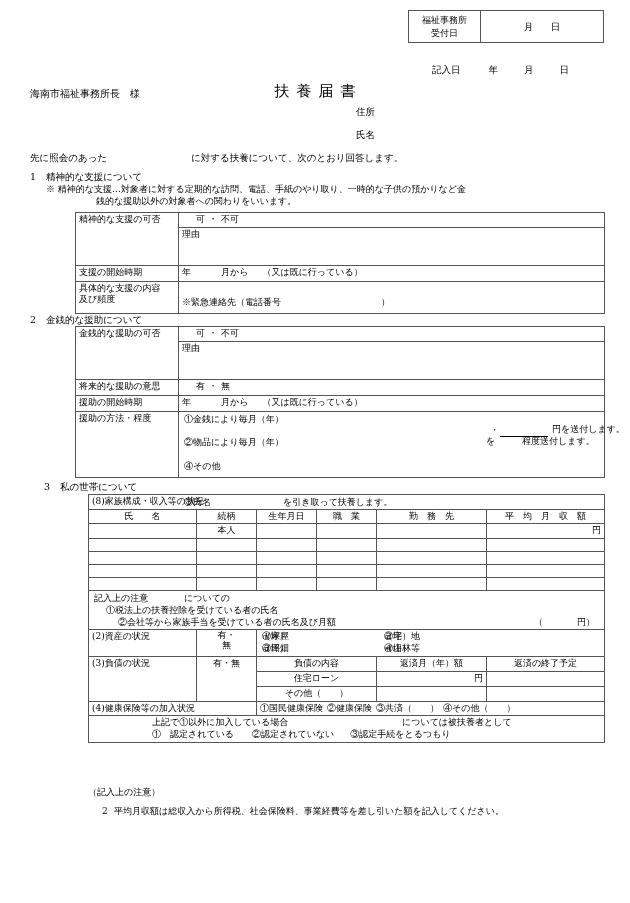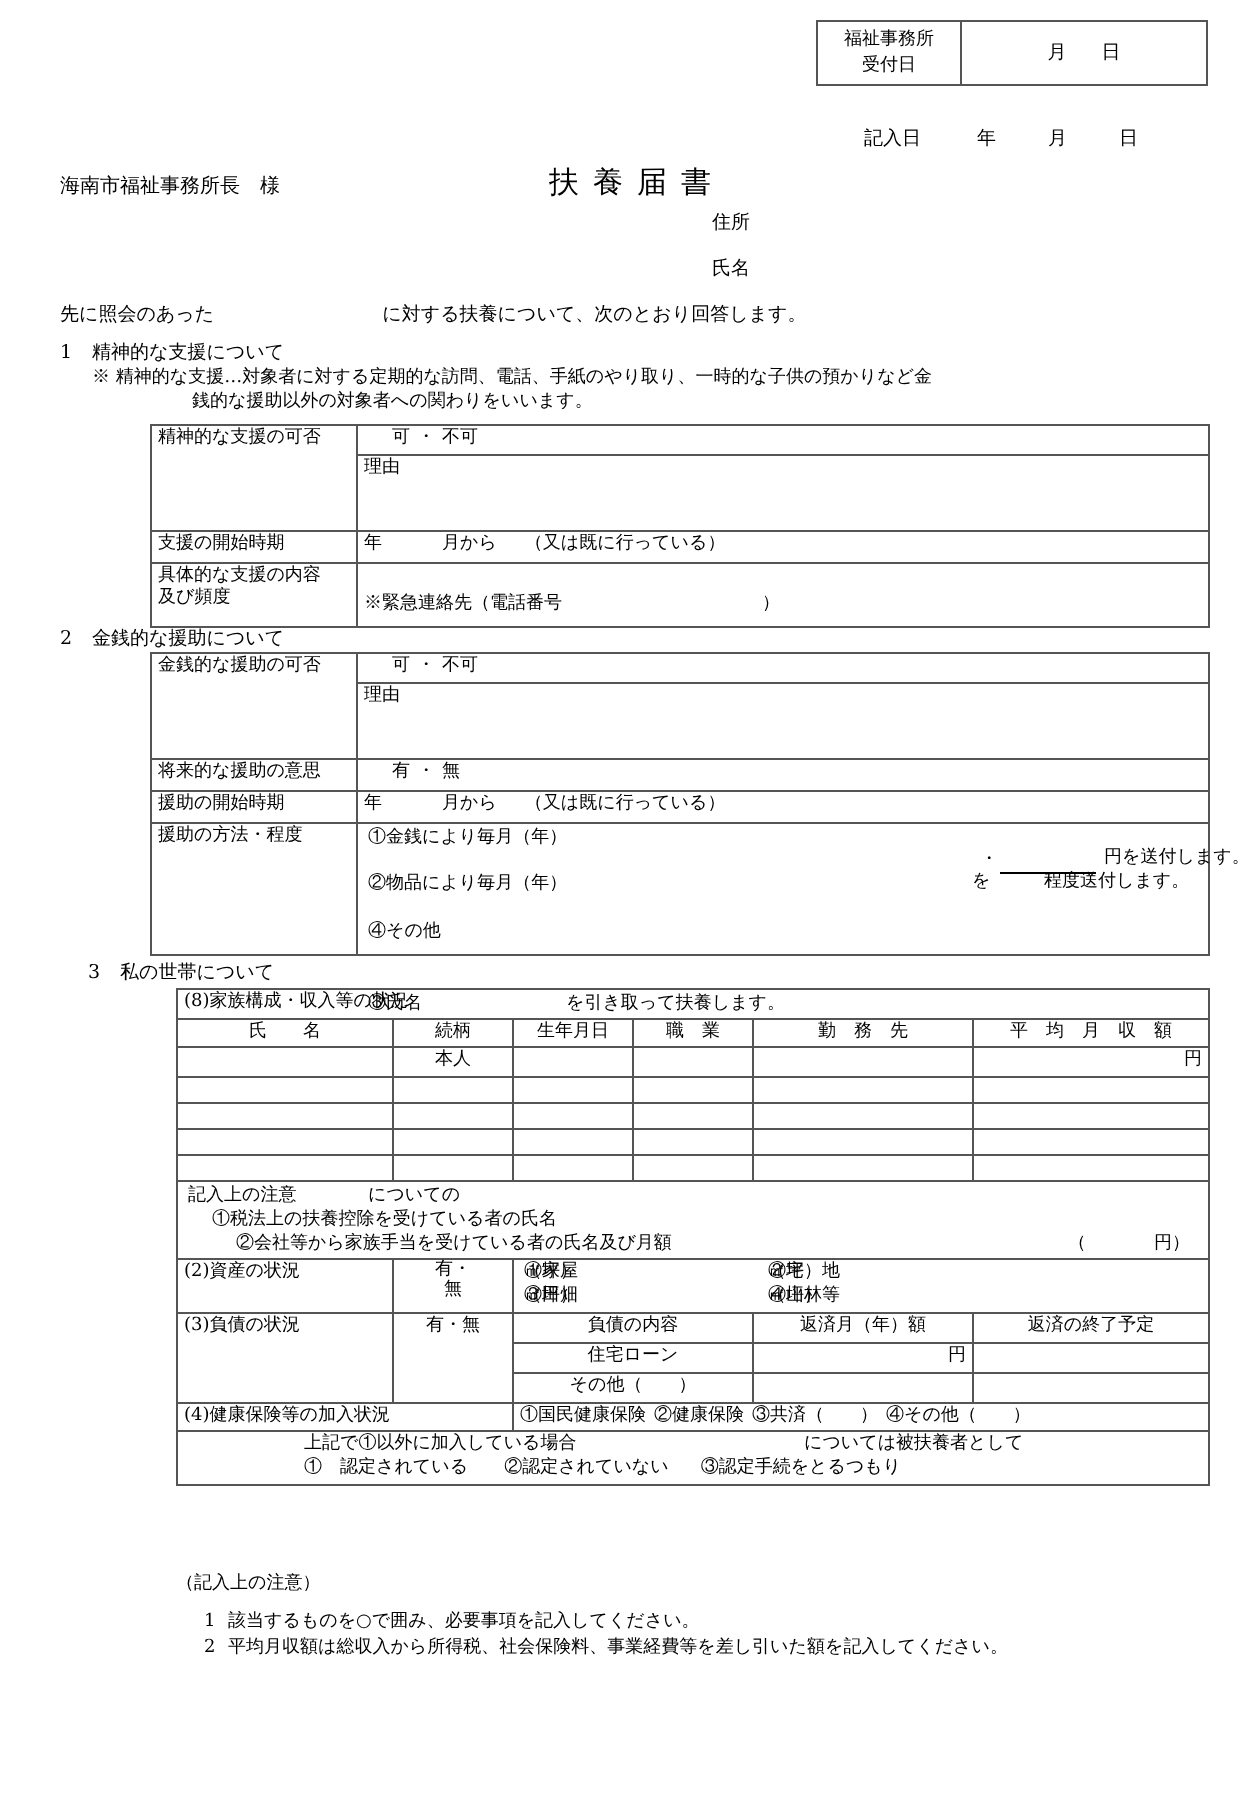--- a/index.html
+++ b/index.html
@@ -512,21 +512,18 @@
           </div>
         </td>
       </tr>
     </tbody>
   </table>
 
   <div class="footer">
     <div class="ftitle">（記入上の注意）</div>
     <ol>
       <li>
-        <span class="idx">1</span><span>該当するものを○で囲み、必要事項を記入してください。</span>
-      </li>
-      <li>
         <span class="idx">2</span><span>平均月収額は総収入から所得税、社会保険料、事業経費等を差し引いた額を記入してください。</span>
       </li>
     </ol>
   </div>
 
 </div>
 
 </body></html>

